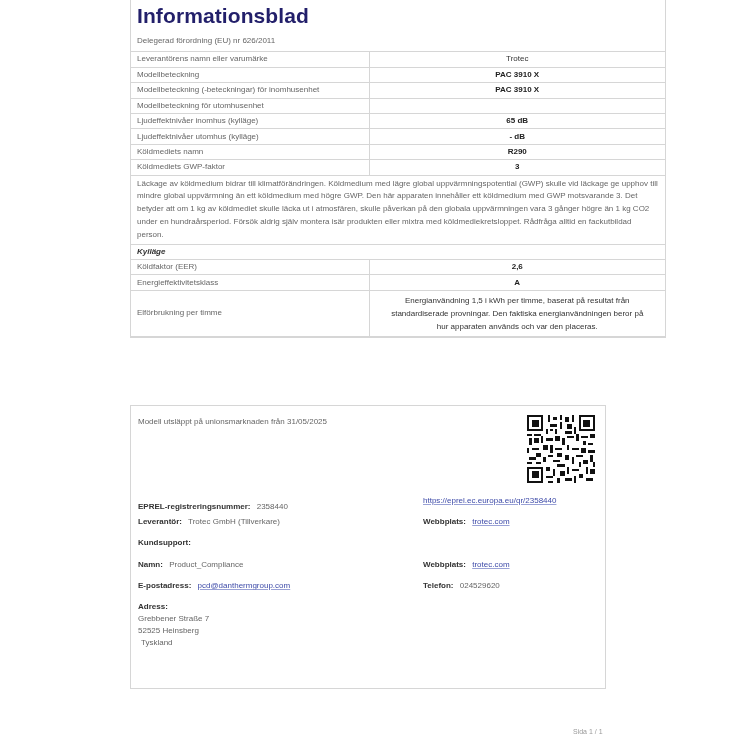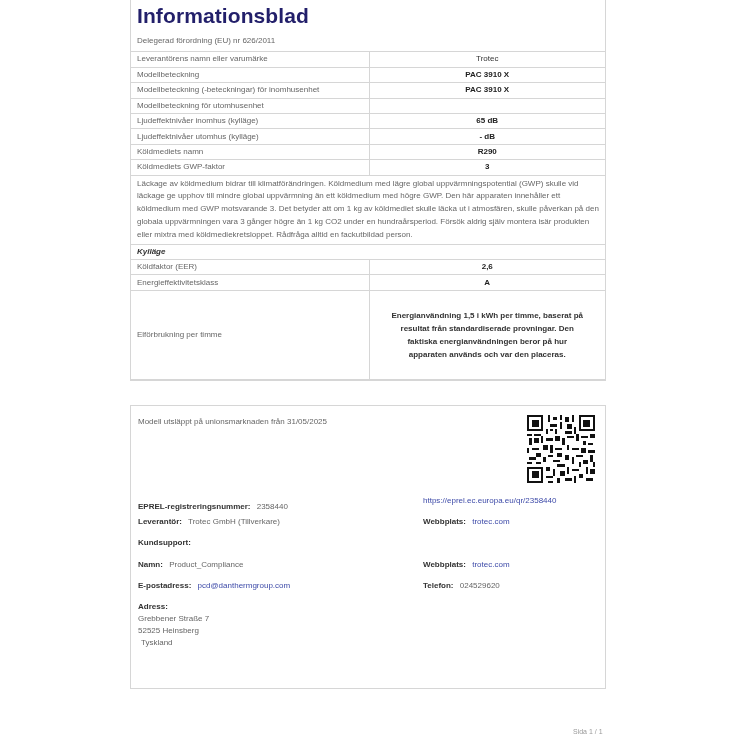--- a/index.html
+++ b/index.html
@@ -1,51 +1,51 @@
 <!DOCTYPE html>
 <html><head>
   <meta charset="utf-8">
   <style>
     * { box-sizing: border-box; margin: 0; padding: 0; }
     html, body { width: 736px; height: 736px; background: #ffffff; overflow: hidden; }
     body { position: relative; font-family: "Liberation Sans", sans-serif; color: #555; }
 
     .sheet {
-      position: absolute; left: 130px; top: 0; width: 476px;
+      position: absolute; left: 130px; top: 0; width: 536px;
       border: 1px solid #d6d6d6; border-top: none;
     }
     .title {
       font-size: 21px; font-weight: bold; color: #221f6a;
       padding: 4px 6px 0 6px; height: 32px; letter-spacing: 0.1px;
     }
     .subtitle {
       font-size: 8px; color: #666; padding: 4px 6px 0 6px; height: 20px;
       border-bottom: 1px solid #d6d6d6;
     }
     table { width: 100%; border-collapse: collapse; table-layout: fixed; }
     td {
       border-bottom: 1px solid #d6d6d6; font-size: 8px; color: #666;
       height: 15.4px; padding: 0 6px; vertical-align: middle; line-height: 10px; margin-top: 43px;
     }
     td.label { width: 238px; border-right: 1px solid #d6d6d6; }
     td.value { text-align: center; color: #333; }
     td.value.bold { font-weight: bold; color: #222; }
     td.full { padding: 2px 6px; line-height: 12.8px; }
     td.section { font-weight: bold; color: #333; font-style: italic; }
-    td.multi { line-height: 13px; padding: 18px 20px; font-weight: bold; color: #333; }
+    td.multi { line-height: 13px; padding: 3px 20px; font-weight: normal; color: #333; }
     tr.last td { border-bottom: none; }
 
     .panel {
       position: absolute; left: 130px; top: 405px; width: 476px; height: 284px;
       border: 1px solid #d6d6d6;
       font-size: 8px; color: #666;
     }
     .panel .row { position: absolute; white-space: nowrap; }
     .panel .k { font-weight: bold; color: #333; margin-right: 4px; }
-    .panel a { color: #3d4aa8; text-decoration-color: #9aa2d6; text-align: center; }
+    .panel a { color: #3d4aa8; text-decoration: underline; text-decoration-color: #9aa2d6; text-align: center; }
     .qr {
       position: absolute; right: 10px; top: 8px; width: 68px; height: 70px;
     }
     .pagenum {
       position: absolute; left: 573px; top: 728px; font-size: 7px; color: #999;
     }
   </style>
 </head>
 <body>
 

